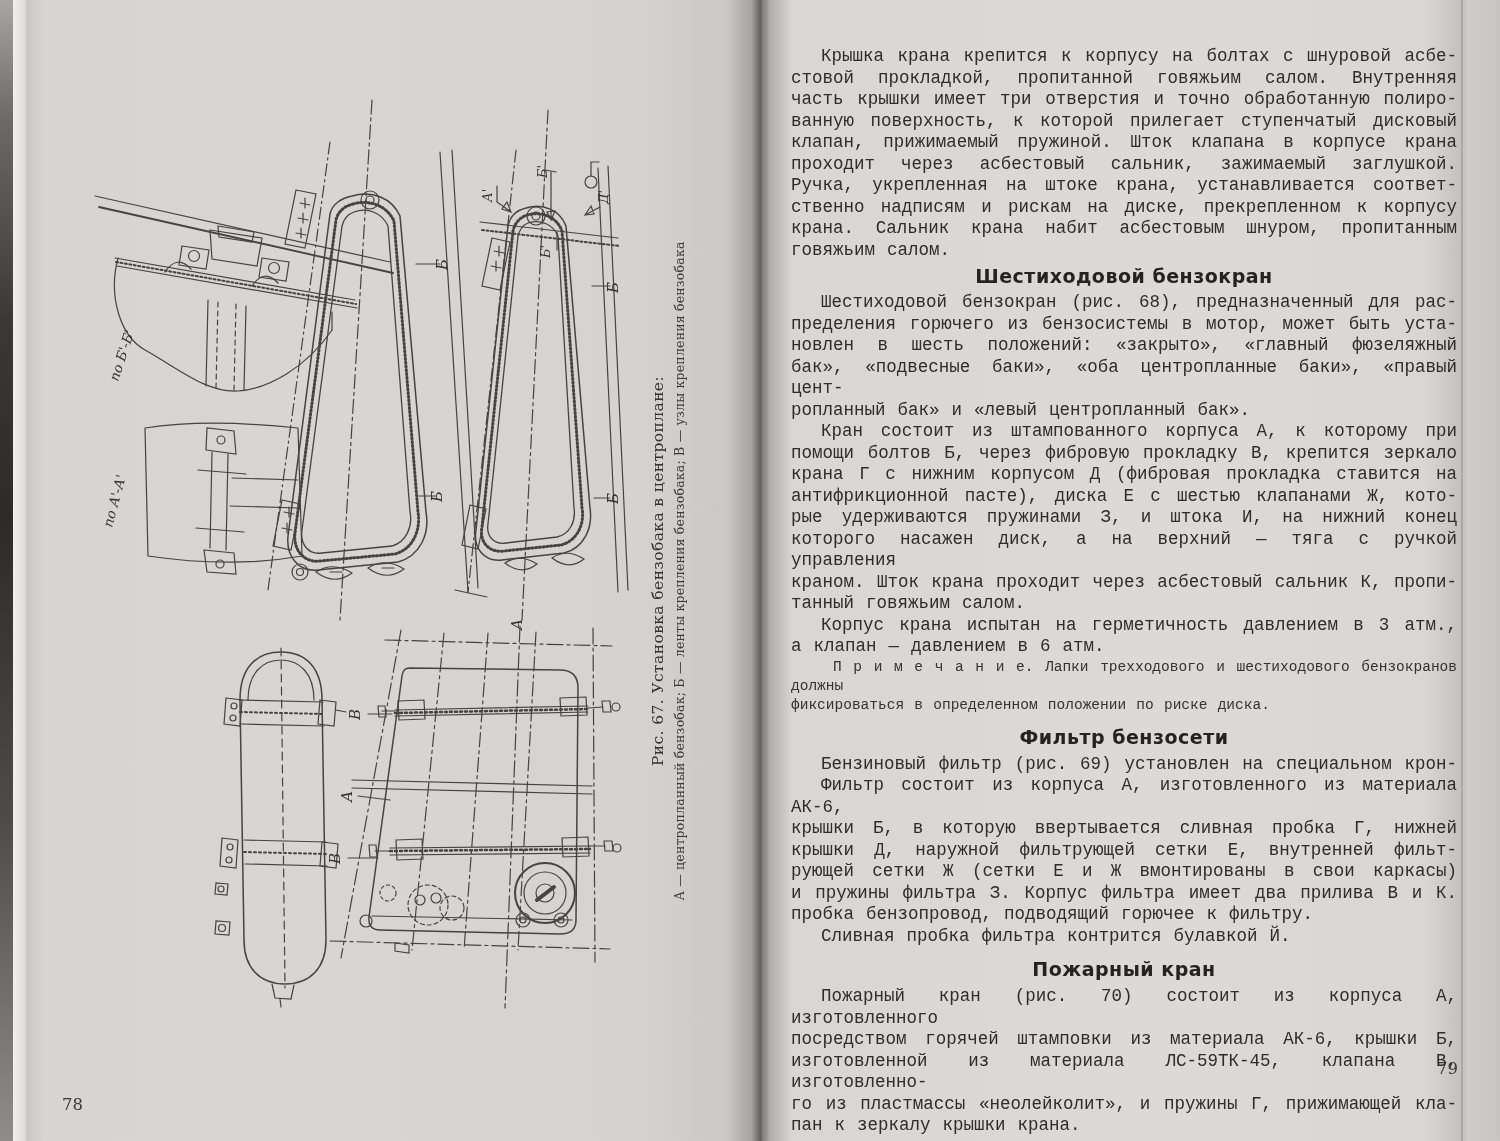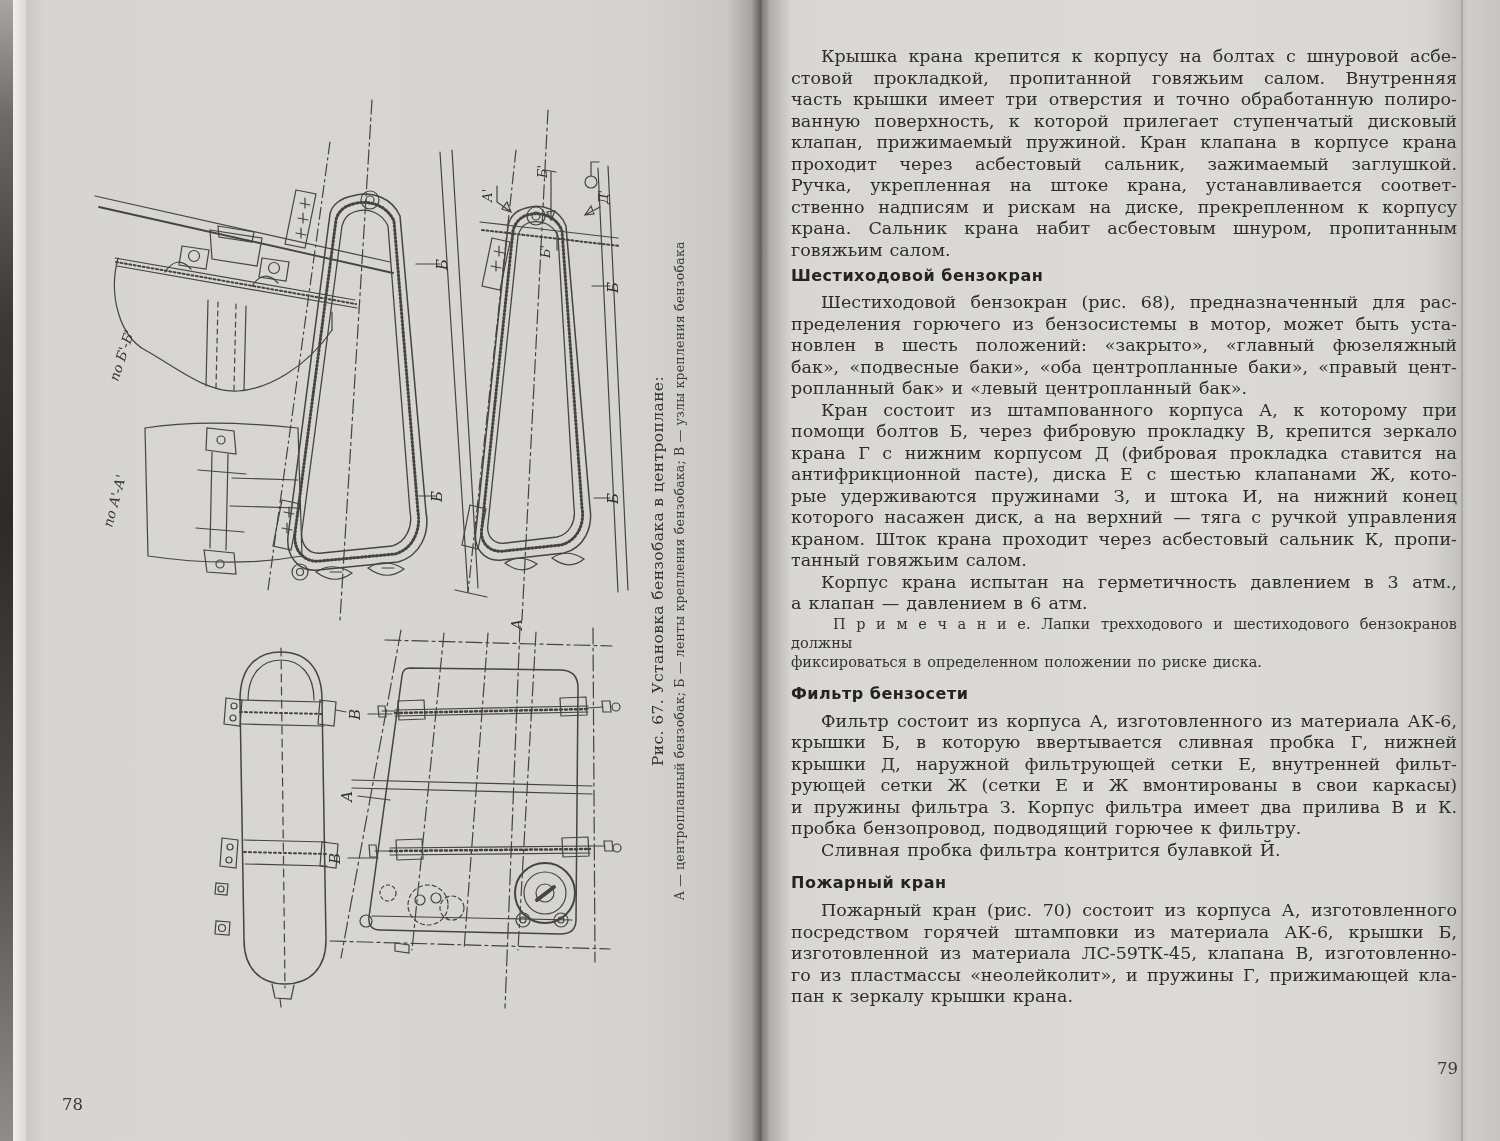--- a/index.html
+++ b/index.html
@@ -29,26 +29,26 @@
   .page-right {
     position:absolute; left:765px; top:0; width:735px; height:1141px;
     background:linear-gradient(90deg,#c3c2be 0px,#d8d7d3 26px,#dbdad6 420px,#d8d7d3 660px,#c2c1bd 697px,#cfcecb 703px,#c6c5c1 735px);
   }
   .right-edge-line {
     position:absolute; left:696px; top:0; width:2px; height:1141px;
     background:#96958f; opacity:.55;
   }
   .textcol { position:absolute; left:26px; top:46px; width:666px; }
   .p { font-size:17.5px; line-height:21.5px; }
-  .tline { text-align:justify; text-align-last:justify; word-spacing:1.5px; }
+  .tline { text-align:justify; text-align-last:justify; word-spacing:1.5px;font-family:Liberation Mono, monospace; }
   .tline.tlast { text-align-last:left; }
   .p .tline:first-child { text-indent:30px; }
   .h {
     font-family:"DejaVu Sans", sans-serif; font-weight:bold;
-    font-size:16px; line-height:24px; text-align:left; letter-spacing:.5px;
+    font-size:19px; line-height:24px; text-align:center; letter-spacing:.5px;
     color:#242320; margin:10px 0 5px 0;
   }
   .h.tight { margin:3px 0 4px 0; }
   .note { font-size:14.5px; line-height:19px; color:#34332f; }
   .note .tline:first-child { text-indent:42px; }
   .pageno { position:absolute; font-size:16.5px; color:#3a3935; }
   .pageno-left { left:62px; top:1071px;margin-top:24px; }
   .pageno-right { left:672px; top:1059px;text-align:center; }
   
   .fig-caption {
@@ -266,21 +266,21 @@
     <div class="pageno pageno-left">78</div>
   </div>
 
   <div class="page-right">
     <div class="textcol">
       <div class="p">
           <div class="tline">Крышка крана крепится к корпусу на болтах с шнуровой асбе-</div>
           <div class="tline">стовой прокладкой, пропитанной говяжьим салом. Внутренняя</div>
           <div class="tline">часть крышки имеет три отверстия и точно обработанную полиро-</div>
           <div class="tline">ванную поверхность, к которой прилегает ступенчатый дисковый</div>
-          <div class="tline">клапан, прижимаемый пружиной. Кран клапана в корпусе крана</div>
+          <div class="tline">клапан, прижимаемый пружиной. Шток клапана в корпусе крана</div>
           <div class="tline">проходит через асбестовый сальник, зажимаемый заглушкой.</div>
           <div class="tline">Ручка, укрепленная на штоке крана, устанавливается соответ-</div>
           <div class="tline">ственно надписям и рискам на диске, прекрепленном к корпусу</div>
           <div class="tline">крана. Сальник крана набит асбестовым шнуром, пропитанным</div>
           <div class="tline tlast">говяжьим салом.</div>
         </div>
       <div class="h tight">Шестиходовой бензокран</div>
       <div class="p">
           <div class="tline">Шестиходовой бензокран (рис. 68), предназначенный для рас-</div>
           <div class="tline">пределения горючего из бензосистемы в мотор, может быть уста-</div>
@@ -301,20 +301,21 @@
       <div class="p">
           <div class="tline">Корпус крана испытан на герметичность давлением в 3 атм.,</div>
           <div class="tline tlast">а клапан — давлением в 6 атм.</div>
         </div>
       <div class="p note">
           <div class="tline">П р и м е ч а н и е. Лапки трехходового и шестиходового бензокранов должны</div>
           <div class="tline tlast">фиксироваться в определенном положении по риске диска.</div>
         </div>
       <div class="h">Фильтр бензосети</div>
       <div class="p">
+          <div class="tline">Бензиновый фильтр (рис. 69) установлен на специальном крон-</div>
         </div>
       <div class="p">
           <div class="tline">Фильтр состоит из корпуса А, изготовленного из материала АК-6,</div>
           <div class="tline">крышки Б, в которую ввертывается сливная пробка Г, нижней</div>
           <div class="tline">крышки Д, наружной фильтрующей сетки Е, внутренней фильт-</div>
           <div class="tline">рующей сетки Ж (сетки Е и Ж вмонтированы в свои каркасы)</div>
           <div class="tline">и пружины фильтра З. Корпус фильтра имеет два прилива В и К.</div>
           <div class="tline tlast">пробка бензопровод, подводящий горючее к фильтру.</div>
         </div>
       <div class="p">

